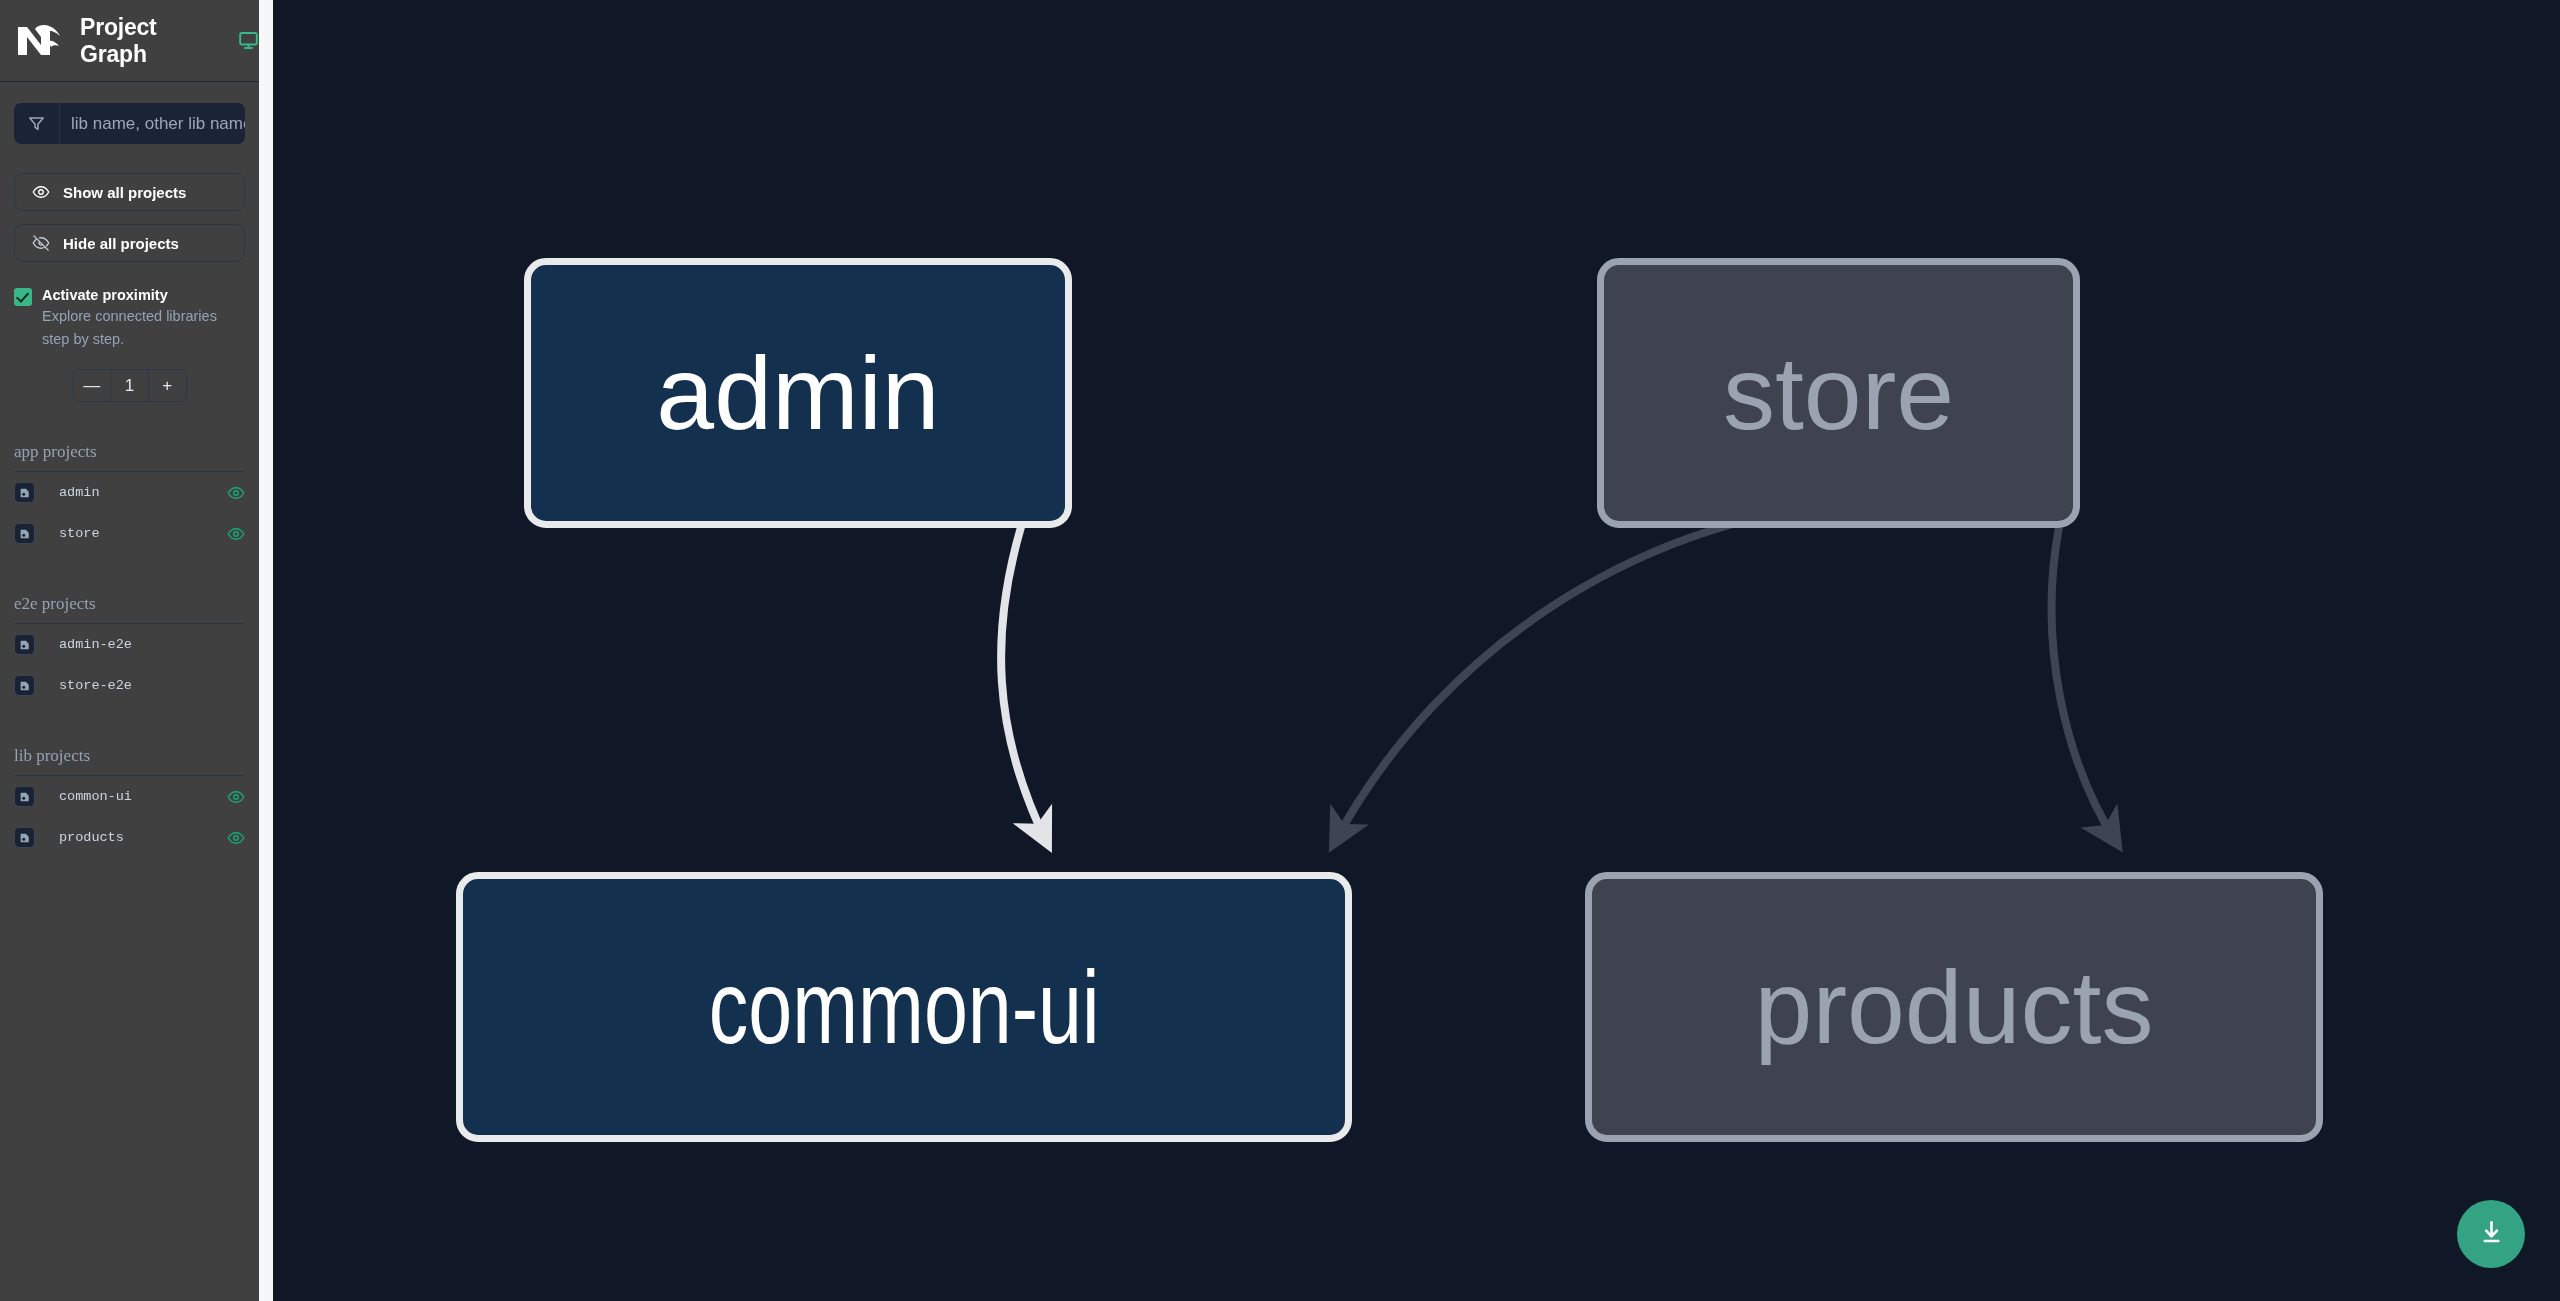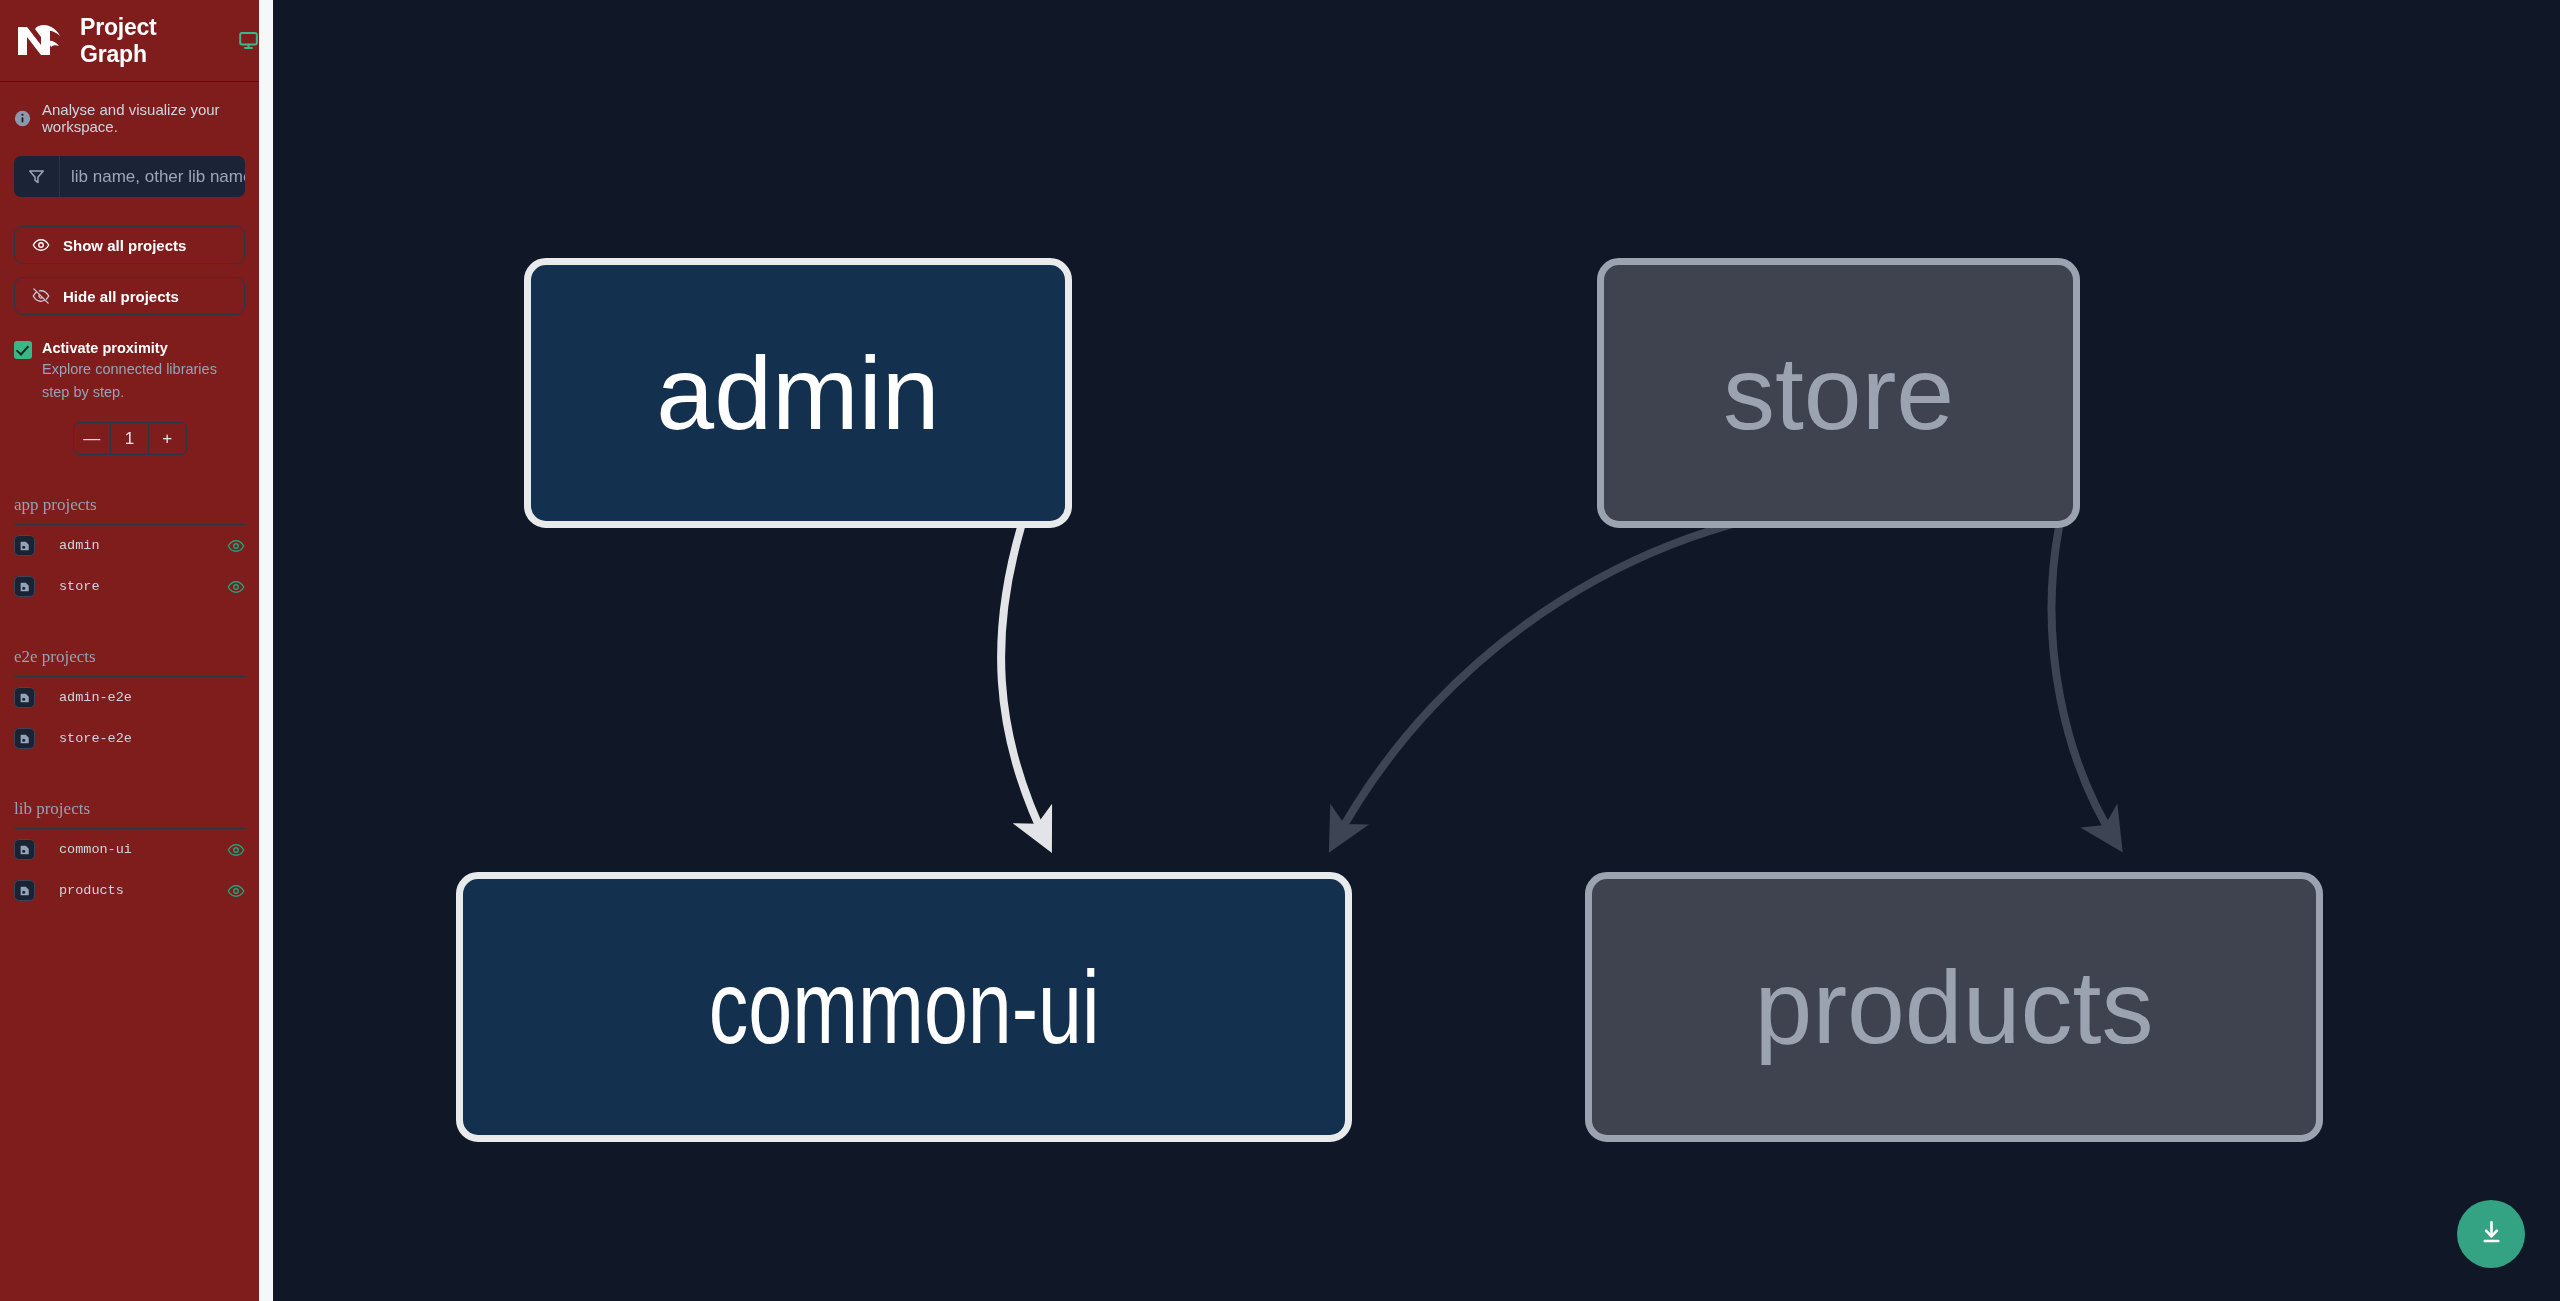--- a/index.html
+++ b/index.html
@@ -9,21 +9,21 @@
     background: #0f1623;
     font-family: "Liberation Sans", sans-serif;
     overflow: hidden;
   }
   .app { position: relative; width: 2560px; height: 1301px; display: flex; }
 
   
   .sidebar {
     position: relative;
     width: 273px; height: 1301px;
-    background: #7f1d1d;
+    background: #404040;
     flex: 0 0 273px;
     display: flex; flex-direction: column;
     z-index: 5;
   }
   .sidebar-scroll-edge {
     position: absolute; top: 0; right: 0;
     width: 14px; height: 1301px;
     background: #f6f7f8;
   }
   .sidebar-inner { width: 259px; height: 1301px; position: relative; }
@@ -199,30 +199,20 @@
         <span class="sb-title">Project Graph</span>
         <span class="monitor-icon">
           <svg viewBox="0 0 24 24" width="21" height="21" fill="none" stroke="#39b887" stroke-width="2.2" stroke-linecap="round" stroke-linejoin="round">
             <rect x="2.5" y="3.5" width="19" height="13" rx="2"></rect>
             <line x1="8" y1="20.5" x2="16" y2="20.5"></line>
             <line x1="12" y1="16.5" x2="12" y2="20.5"></line>
           </svg>
         </span>
       </div>
 
-      <div class="sb-tagline">
-        <span class="info-icon">
-          <svg viewBox="0 0 20 20" width="17" height="17">
-            <circle cx="10" cy="10" r="9" fill="#8d99ab"></circle>
-            <rect x="9" y="8.6" width="2" height="6" rx="1" fill="#111827"></rect>
-            <circle cx="10" cy="5.6" r="1.25" fill="#111827"></circle>
-          </svg>
-        </span>
-        <span>Analyse and visualize your workspace.</span>
-      </div>
 
       <div class="sb-body">
 
         <div class="search-wrap">
           <span class="search-icon-box">
             <svg viewBox="0 0 24 24" width="19" height="19" fill="none" stroke="#9aa7b8" stroke-width="1.9" stroke-linecap="round" stroke-linejoin="round">
               <polygon points="3.5,5 20.5,5 13.8,13 13.8,19.5 10.2,17 10.2,13"></polygon>
             </svg>
           </span>
           <input class="search-input" type="text" placeholder="lib name, other lib name" style="">

